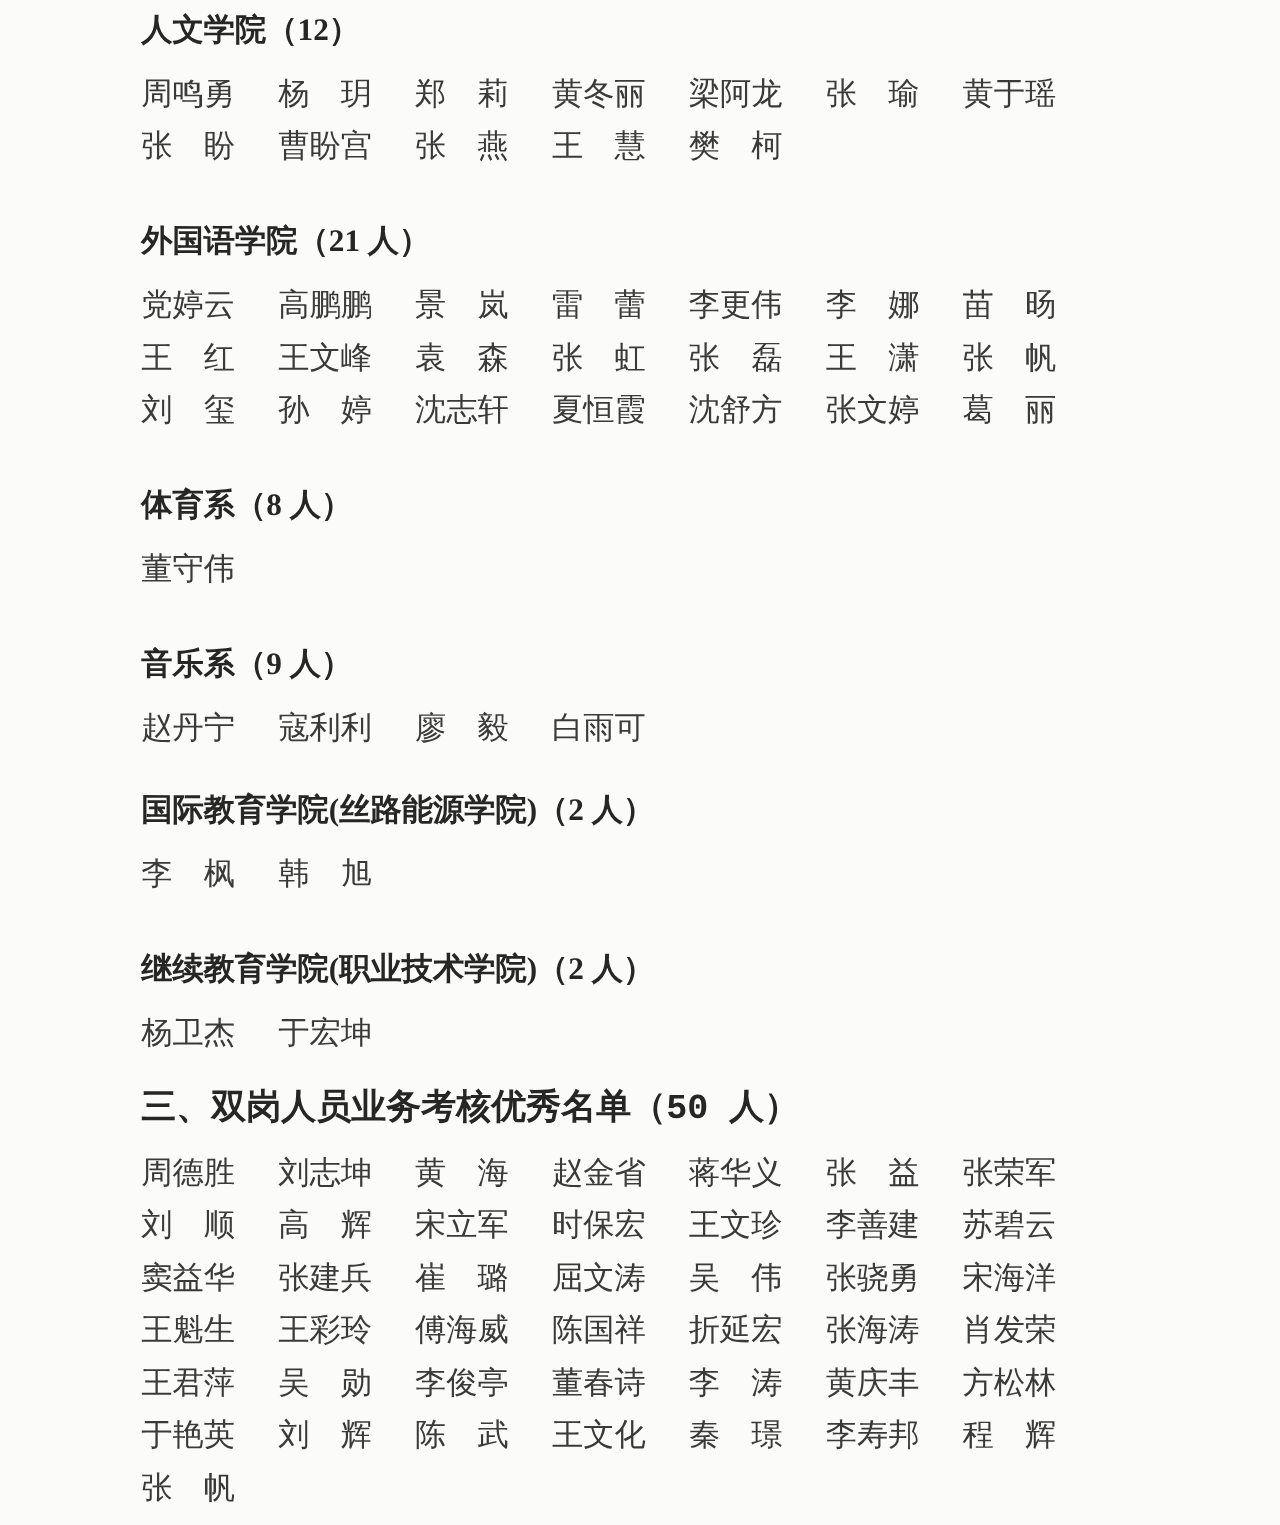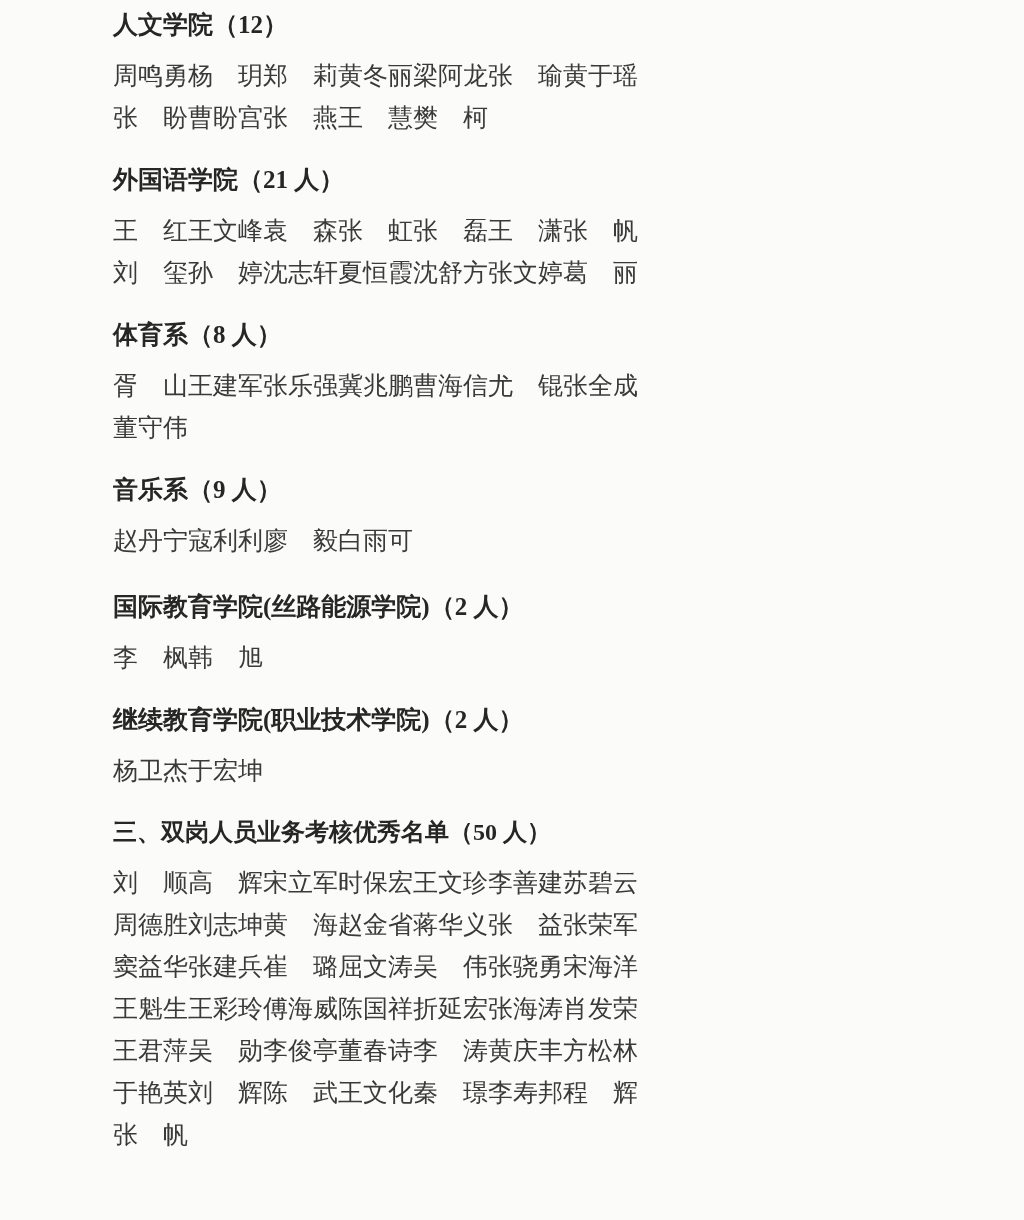--- a/index.html
+++ b/index.html
@@ -9,41 +9,42 @@
   }
   .page {
     box-sizing: border-box;
     width: 1024px; height: 1220px;
     padding: 4px 179px 16px 113px;
     background: var(--page-bg, #fbfbf9);
     color: var(--text, #3a3a3a);
     font-family: "Liberation Serif", "DejaVu Serif", serif;
     font-size: 25px;
   }
-  .section { margin-top: 20px; }
+  .section { margin-top: 34px; }
   .section:first-child { margin-top: 0; }
   
   .section:nth-of-type(5) { margin-top: 24px; }
   .section:nth-of-type(6) { }
   .section.level-main { margin-top: 16px; }
   .heading {
     margin: 0 0 9px 0;
     font-size: 25px;
     font-weight: bold;
     line-height: 42px;
     color: var(--heading, #262626);
   }
   .level-main .heading {
-    font-family: Liberation Serif, serif;
-    font-size: 24px;
+    font-family: Liberation Mono, monospace;
+    font-size: 28px;
     line-height: 48px;
     margin-bottom: 6px;
   }
   .row {
     display: flex;
+    justify-content: space-between;
     height: 42px;
     line-height: 42px;
   }
   .name {
     display: inline-block;
     width: 75px;
     white-space: pre;
     overflow: visible;
   }
   .name.spacer { visibility: hidden; }
@@ -70,20 +71,29 @@
           <span class="name">张　燕</span>
           <span class="name">王　慧</span>
           <span class="name">樊　柯</span>
           <span class="name spacer"></span>
           <span class="name spacer"></span>
         </div>
       </section>
       <section class="section level-sub">
         <h3 class="heading">外国语学院（21 人）</h3>
         <div class="row">
+          <span class="name">党婷云</span>
+          <span class="name">高鹏鹏</span>
+          <span class="name">景　岚</span>
+          <span class="name">雷　蕾</span>
+          <span class="name">李更伟</span>
+          <span class="name">李　娜</span>
+          <span class="name">苗　旸</span>
+        </div>
+        <div class="row">
           <span class="name">王　红</span>
           <span class="name">王文峰</span>
           <span class="name">袁　森</span>
           <span class="name">张　虹</span>
           <span class="name">张　磊</span>
           <span class="name">王　潇</span>
           <span class="name">张　帆</span>
         </div>
         <div class="row">
           <span class="name">刘　玺</span>
@@ -91,29 +101,20 @@
           <span class="name">沈志轩</span>
           <span class="name">夏恒霞</span>
           <span class="name">沈舒方</span>
           <span class="name">张文婷</span>
           <span class="name">葛　丽</span>
         </div>
       </section>
       <section class="section level-sub">
         <h3 class="heading">体育系（8 人）</h3>
         <div class="row">
-          <span class="name">胥　山</span>
-          <span class="name">王建军</span>
-          <span class="name">张乐强</span>
-          <span class="name">冀兆鹏</span>
-          <span class="name">曹海信</span>
-          <span class="name">尤　锟</span>
-          <span class="name">张全成</span>
-        </div>
-        <div class="row">
           <span class="name">董守伟</span>
           <span class="name spacer"></span>
           <span class="name spacer"></span>
           <span class="name spacer"></span>
           <span class="name spacer"></span>
           <span class="name spacer"></span>
           <span class="name spacer"></span>
         </div>
       </section>
       <section class="section level-sub">
@@ -147,39 +148,39 @@
           <span class="name">于宏坤</span>
           <span class="name spacer"></span>
           <span class="name spacer"></span>
           <span class="name spacer"></span>
           <span class="name spacer"></span>
           <span class="name spacer"></span>
         </div>
       </section>
       <section class="section level-main">
         <h3 class="heading">三、双岗人员业务考核优秀名单（50 人）</h3>
+        <div class="row">
+          <span class="name">周德胜</span>
+          <span class="name">刘志坤</span>
+          <span class="name">黄　海</span>
+          <span class="name">赵金省</span>
+          <span class="name">蒋华义</span>
+          <span class="name">张　益</span>
+          <span class="name">张荣军</span>
+        </div>
         <div class="row">
           <span class="name">刘　顺</span>
           <span class="name">高　辉</span>
           <span class="name">宋立军</span>
           <span class="name">时保宏</span>
           <span class="name">王文珍</span>
           <span class="name">李善建</span>
           <span class="name">苏碧云</span>
         </div>
         <div class="row">
-          <span class="name">周德胜</span>
-          <span class="name">刘志坤</span>
-          <span class="name">黄　海</span>
-          <span class="name">赵金省</span>
-          <span class="name">蒋华义</span>
-          <span class="name">张　益</span>
-          <span class="name">张荣军</span>
-        </div>
-        <div class="row">
           <span class="name">窦益华</span>
           <span class="name">张建兵</span>
           <span class="name">崔　璐</span>
           <span class="name">屈文涛</span>
           <span class="name">吴　伟</span>
           <span class="name">张骁勇</span>
           <span class="name">宋海洋</span>
         </div>
         <div class="row">
           <span class="name">王魁生</span>

